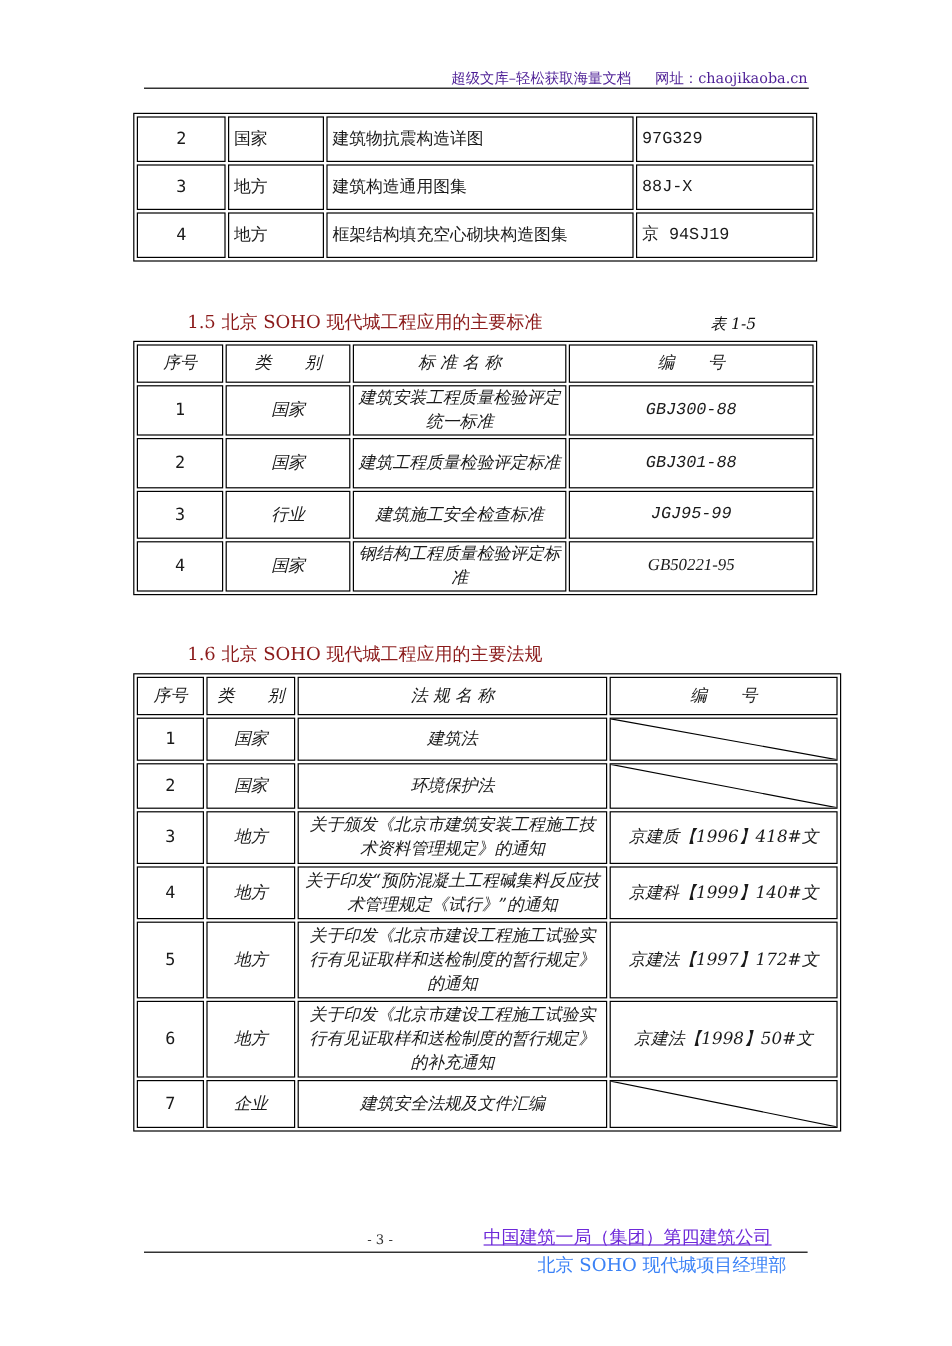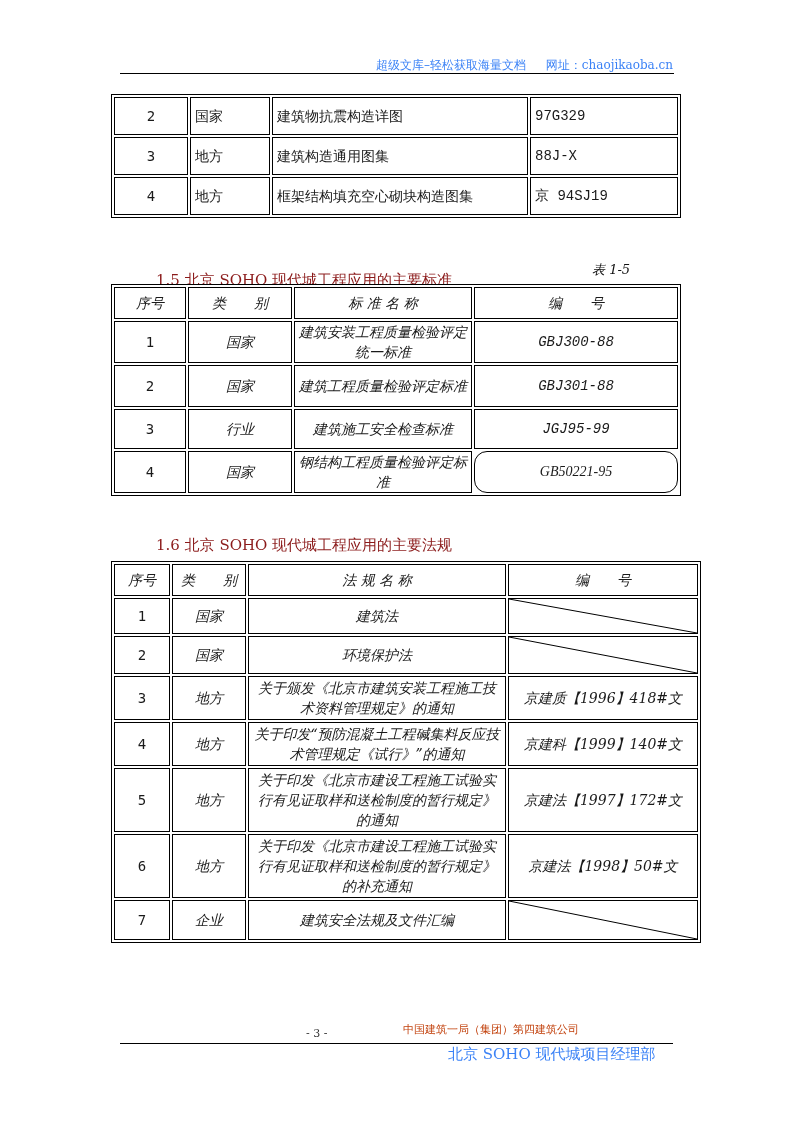--- a/index.html
+++ b/index.html
@@ -1,42 +1,42 @@
 <!DOCTYPE html>
 <html><head>
 <meta charset="utf-8">
 <style>
   html, body { margin: 0; padding: 0; background: #ffffff; }
   body { width: 793px; height: 1122px; position: relative; font-family: "DejaVu Serif", "Liberation Serif", serif; color: #1a1a1a; overflow: hidden; }
 
-  .header-note { position: absolute; top: 57px; right: 120px; font-size: 12px; color: #3b82f6; white-space: nowrap; }
+  .header-note { position: absolute; top: 57px; right: 120px; font-size: 12px; color: #4c1d95; white-space: nowrap; }
   .header-note .url-label { margin-left: 16px; }
   .header-rule { position: absolute; top: 73px; left: 120px; width: 554px; height: 1px; background: #000; }
 
   table.doc { position: absolute; border-collapse: separate; border-spacing: 2px; border: 1px solid #000; background: #fff; }
   table.doc td { border: 1px solid #000; font-size: 14px; line-height: 20px; padding: 0 4px; vertical-align: middle; }
   td.c { text-align: center; font-style: italic; }
   td.l { text-align: left; padding-left: 8px; }
   td.num { text-align: center; font-family: "DejaVu Sans Mono", "Liberation Mono", monospace; font-size: 14px; }
   .mono { font-family: "Liberation Mono", "DejaVu Sans Mono", monospace; font-size: 13px; margin-left: 15px; }
-  .sansnum { font-family: "Liberation Serif", serif; font-size: 14px; border-radius: 13px; }
+  .sansnum { font-family: "Liberation Serif", serif; font-size: 14px; }
   td.slash { position: relative; padding: 0; }
   td.slash svg { position: absolute; left: 0; top: 0; width: 100%; height: 100%; }
 
   #t1 { left: 111px; top: 94px; width: 570px; }
   #t1 td { height: 36px; }
 
   .sec-title { position: absolute; font-size: 15px; color: #8b1a1a; white-space: nowrap; }
   .tbl-label { position: absolute; font-size: 13px; color: #111; white-space: nowrap; }
 
   #t2 { left: 111px; top: 284px; width: 570px; }
   #t3 { left: 111px; top: 561px; width: 590px; }
 
   .footer-page { position: absolute; top: 1027px; left: 306px; font-size: 11px; color: #333; }
-  .footer-co { position: absolute; top: 1022px; left: 403px; font-size: 11px; color: #c2410c; white-space: nowrap; }
+  .footer-co { position: absolute; top: 1022px; left: 403px; font-size: 15px; color: #6d28d9; white-space: nowrap; text-decoration: underline; }
   .footer-rule { position: absolute; top: 1043px; left: 120px; width: 553px; height: 1px; background: #000; }
   .footer-dept { position: absolute; top: 1045px; left: 448px; font-size: 15px; color: #3b82f6; white-space: nowrap; }
 </style>
 </head>
 <body>
 
 <div class="header-note">
   <span>超级文库–轻松获取海量文档</span>
   <span class="url-label">网址：chaojikaoba.cn</span>
 </div>
@@ -64,21 +64,21 @@
   </tr>
   <tr>
     <td class="num">4</td>
     <td class="l">地方</td>
     <td class="l">框架结构填充空心砌块构造图集</td>
     <td class="l mono">京 94SJ19</td>
   </tr>
 </tbody>
   </table>
 
-<div class="sec-title" style="left:156px; top:259px;margin-top:12px;">1.5 北京 SOHO 现代城工程应用的主要标准</div>
+<div class="sec-title" style="left:156px; top:259px;">1.5 北京 SOHO 现代城工程应用的主要标准</div>
 <div class="tbl-label" style="left:592px; top:261px;font-style:italic;">表 1-5</div>
 
 <table class="doc" id="t2">
   <colgroup>
       <col style="width:72px">
       <col style="width:104px">
       <col style="width:178px">
       <col>
     </colgroup>
   <tbody>

